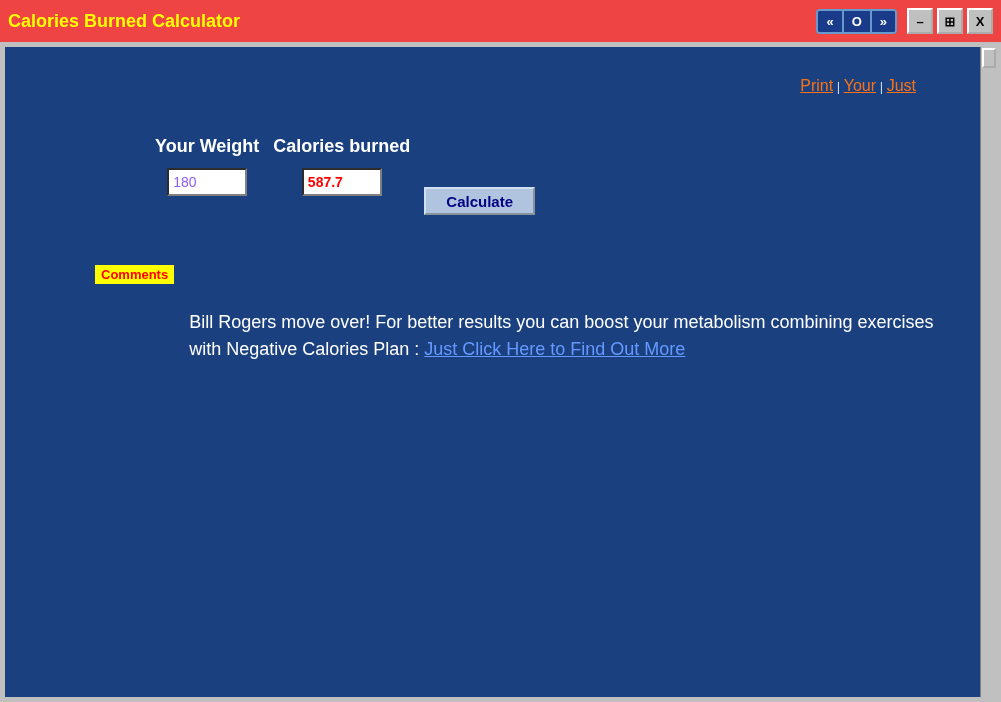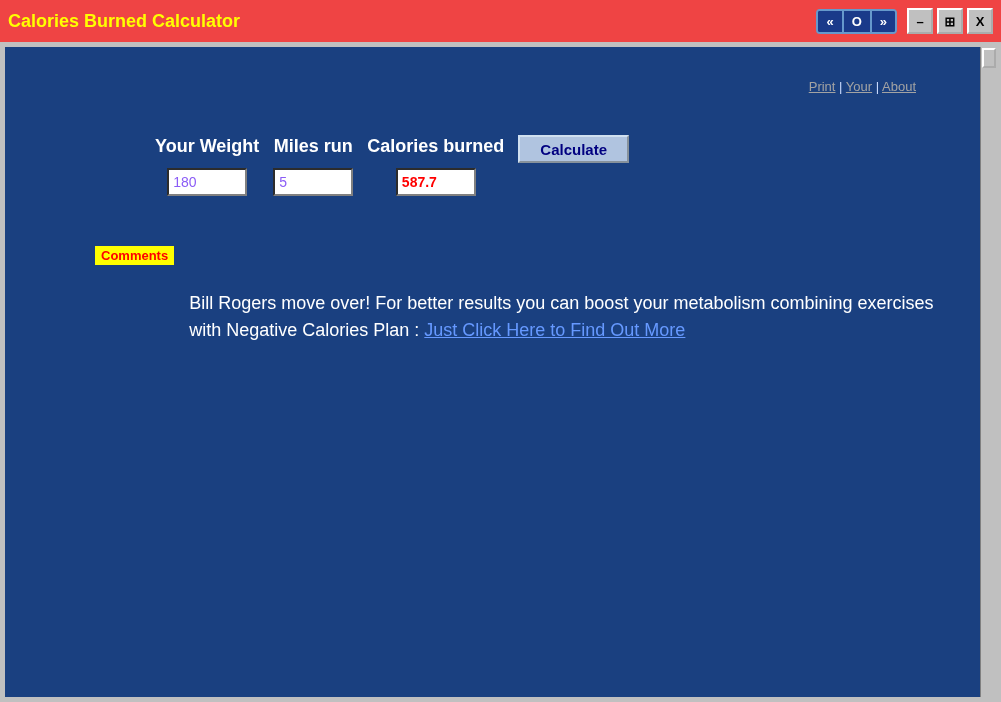--- a/index.html
+++ b/index.html
@@ -118,23 +118,23 @@
 
     
     .links-row {
       text-align: right;
       padding-right: 50px;
       padding-top: 10px;
       margin-bottom: 40px;
     }
 
     .links-row a {
-      color: #a3a3a3;
+      color: #f97316;
       text-decoration: underline;
-      font-size: 13px;
+      font-size: 16px;
       cursor: pointer;
     }
 
     .links-row span {
       color: #ccddff;
       font-size: 13px;
     }
 
     
     .calc-section {
@@ -179,20 +179,21 @@
       background: #b0c4e0;
       border: 2px outset #d0e0f0;
       color: #000080;
       font-size: 15px;
       font-weight: bold;
       padding: 6px 20px;
       cursor: pointer;
       height: 28px;
       display: flex;
       align-items: center;
+      margin-top: 52px;
     }
 
     
     .comments-section {
       display: flex;
       align-items: flex-start;
       margin-left: 60px;
       margin-top: 50px;
       gap: 15px;
     }
@@ -237,34 +238,30 @@
 
 <div class="main-area">
 
   <div class="scrollbar">
     <div class="scrollbar-thumb"></div>
   </div>
 
   <div class="content">
 
     <div class="links-row">
-      <a>Print</a><span> | </span><a>Your</a><span> | </span><a>About</a>
+      <a>Print</a><span> | </span><a>Your</a><span> | </span><a>Just</a>
     </div>
 
     <div class="calc-section">
 
       <div class="calc-col">
         <div class="col-header">Your Weight</div>
         <input class="calc-input" type="text" value="180" style="">
       </div>
 
-      <div class="calc-col">
-        <div class="col-header">Miles run</div>
-        <input class="calc-input" type="text" value="5" style="">
-      </div>
 
       <div class="calc-col">
         <div class="col-header">Calories burned</div>
         <input class="calc-input result" type="text" value="587.7" style="">
       </div>
 
       <button class="calculate-btn">Calculate</button>
     </div>
 
     <div class="comments-section">

